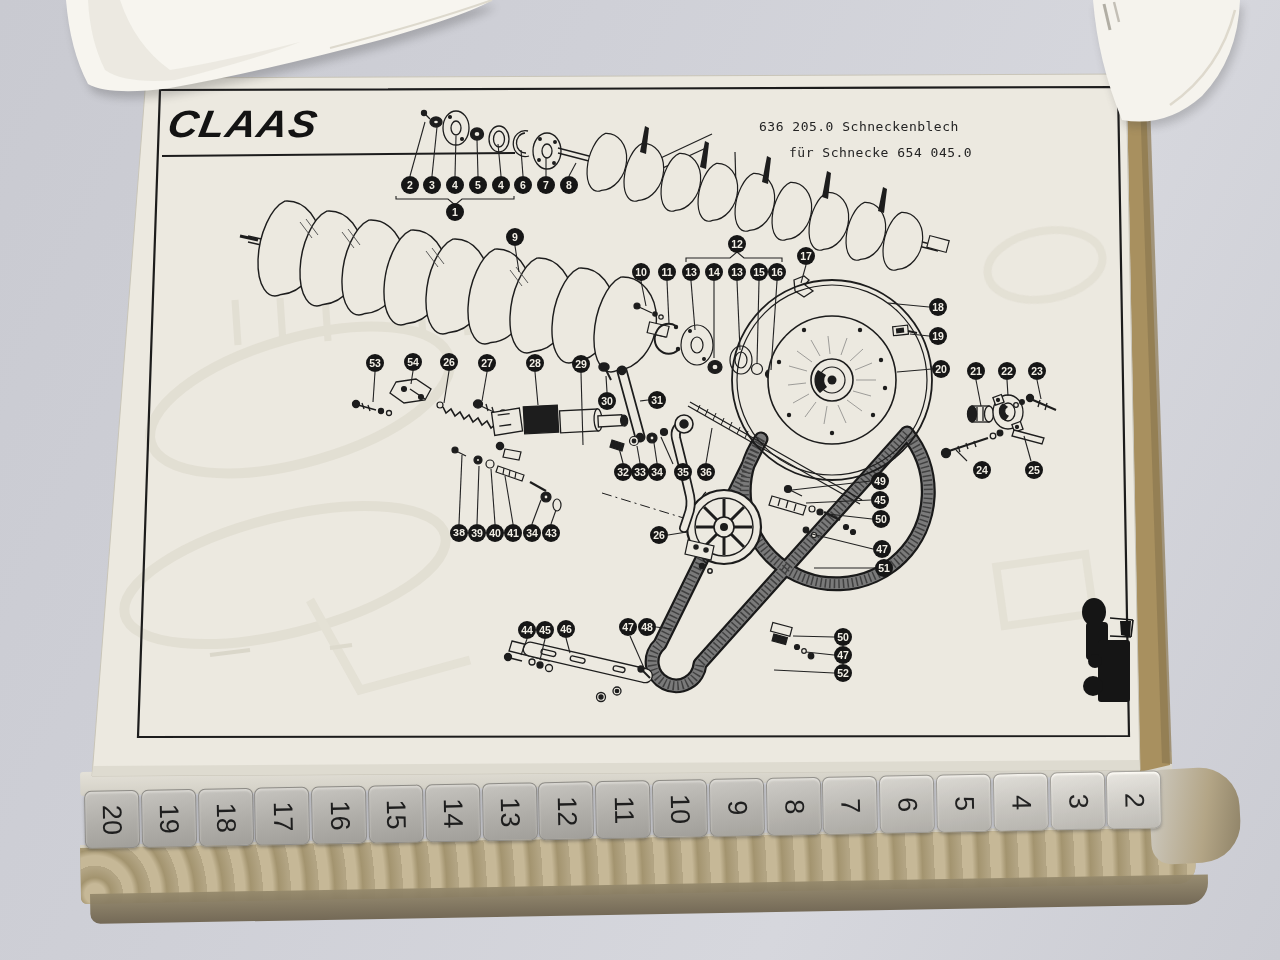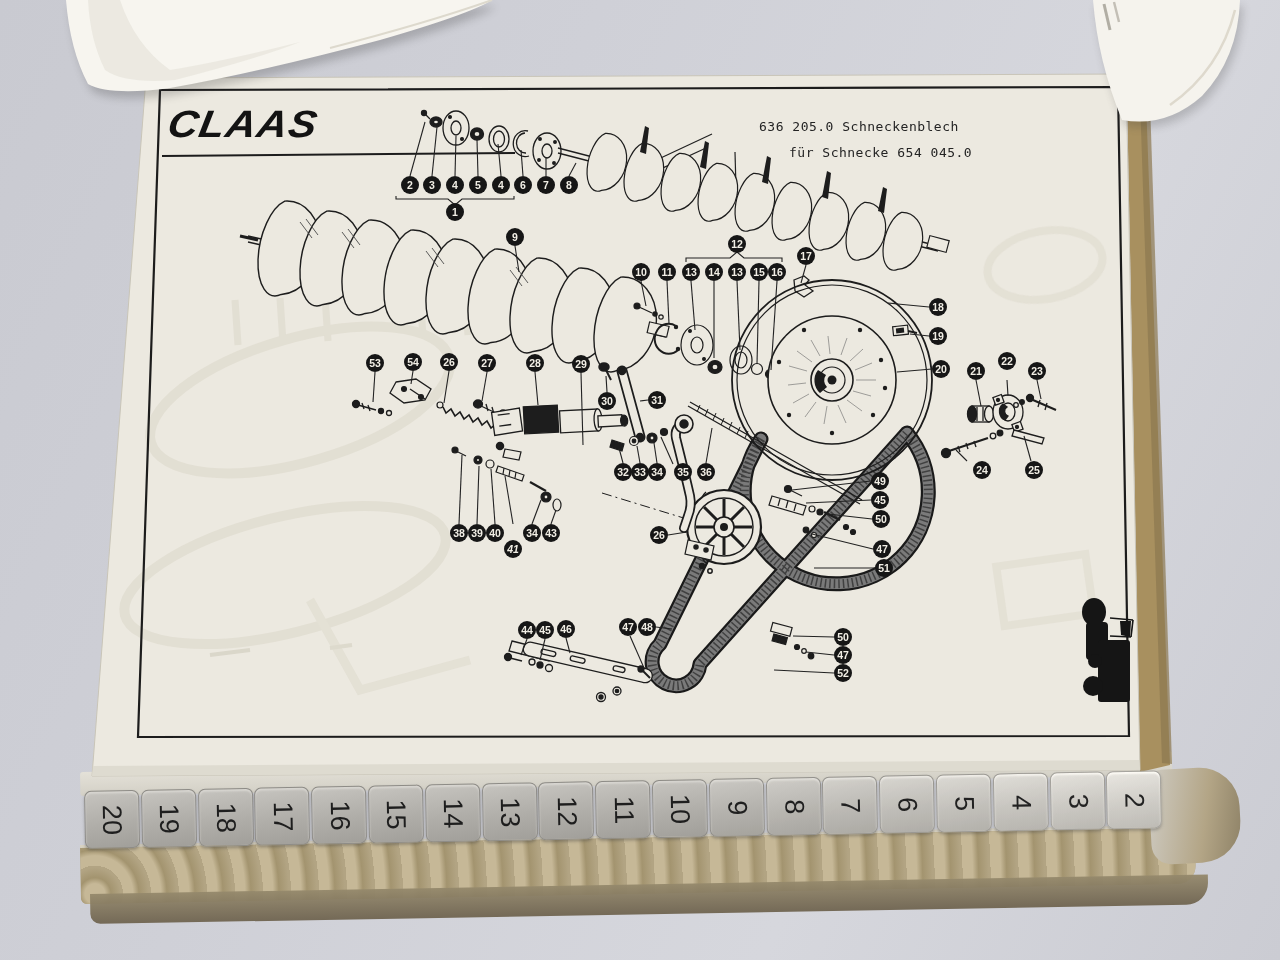--- a/index.html
+++ b/index.html
@@ -525,42 +525,42 @@
       <div class="callout" style="left: 705px; top: 263px;">14</div>
       <div class="callout" style="left: 728px; top: 263px;">13</div>
       <div class="callout" style="left: 750px; top: 263px;">15</div>
       <div class="callout" style="left: 768px; top: 263px;">16</div>
       <div class="callout" style="left: 728px; top: 235px;">12</div>
       <div class="callout" style="left: 797px; top: 247px;">17</div>
       <div class="callout" style="left: 929px; top: 298px;">18</div>
       <div class="callout" style="left: 929px; top: 327px;">19</div>
       <div class="callout" style="left: 932px; top: 360px;">20</div>
       <div class="callout" style="left: 967px; top: 362px;">21</div>
-      <div class="callout" style="left: 998px; top: 352px;">22</div>
+      <div class="callout" style="left: 998px; top: 362px;">22</div>
       <div class="callout" style="left: 1028px; top: 362px;">23</div>
       <div class="callout" style="left: 962px; top: 461px; margin-left: 11px;">24</div>
       <div class="callout" style="left: 1025px; top: 461px;">25</div>
       <div class="callout" style="left: 366px; top: 354px;">53</div>
       <div class="callout" style="left: 404px; top: 353px;">54</div>
       <div class="callout" style="left: 440px; top: 353px;">26</div>
       <div class="callout" style="left: 478px; top: 354px;">27</div>
       <div class="callout" style="left: 526px; top: 354px;">28</div>
       <div class="callout" style="left: 572px; top: 355px;">29</div>
       <div class="callout" style="left: 598px; top: 392px;">30</div>
       <div class="callout" style="left: 648px; top: 391px;">31</div>
       <div class="callout" style="left: 614px; top: 463px;">32</div>
       <div class="callout" style="left: 631px; top: 463px;">33</div>
       <div class="callout" style="left: 648px; top: 463px;">34</div>
       <div class="callout" style="left: 674px; top: 463px;">35</div>
       <div class="callout" style="left: 697px; top: 463px;">36</div>
       <div class="callout" style="left: 650px; top: 526px;">26</div>
-      <div class="callout" style="left: 450px; top: 524px;">38</div>
+      <div class="callout" style="left: 450px; top: 524px; font-family: Liberation Mono, monospace;">38</div>
       <div class="callout" style="left: 468px; top: 524px;">39</div>
       <div class="callout" style="left: 486px; top: 524px;">40</div>
-      <div class="callout" style="left: 504px; top: 540px; font-style: italic;">41</div>
+      <div class="callout" style="left: 504px; top: 524px;">41</div>
       <div class="callout" style="left: 523px; top: 524px;">34</div>
       <div class="callout" style="left: 542px; top: 524px;">43</div>
       <div class="callout" style="left: 518px; top: 621px;">44</div>
       <div class="callout" style="left: 536px; top: 621px;">45</div>
       <div class="callout" style="left: 557px; top: 620px;">46</div>
       <div class="callout" style="left: 619px; top: 618px;">47</div>
       <div class="callout" style="left: 638px; top: 618px;">48</div>
       <div class="callout" style="left: 871px; top: 472px;">49</div>
       <div class="callout" style="left: 871px; top: 491px;">45</div>
       <div class="callout" style="left: 872px; top: 510px;">50</div>

